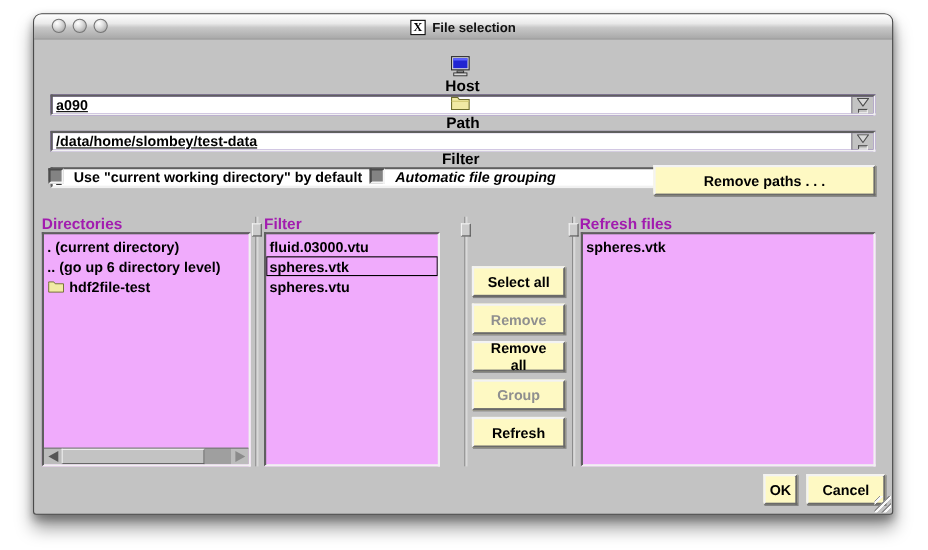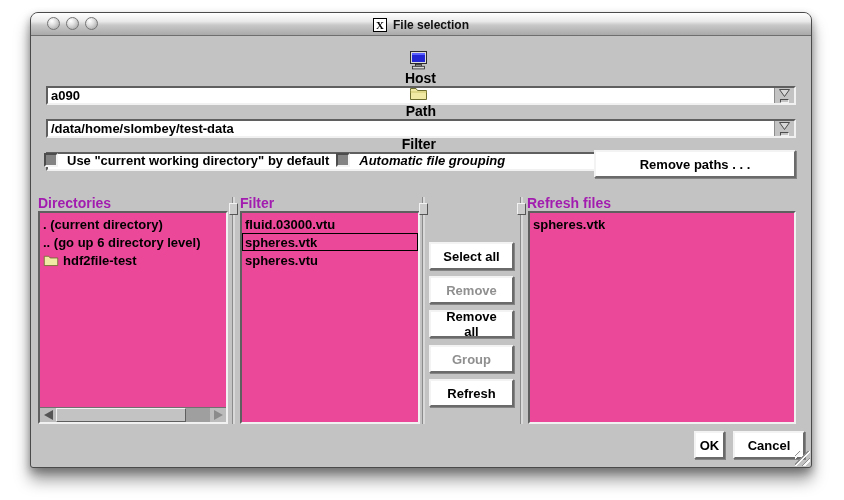--- a/index.html
+++ b/index.html
@@ -41,21 +41,21 @@
     font:bold 11px/13px "Liberation Serif", serif;text-align:center;color:#000;
   }
 
   
   .frow{position:absolute;left:15px;right:15px;height:23px;display:flex;align-items:center;flex-direction:column;}
   .frow.host{top:38px}.frow.path{top:71px}.frow.filter{top:104px}
   .ficon{width:21px;height:19px;margin-right:4px;flex:none;display:flex;align-items:center;}
   .flabel{width:50px;flex:none;text-align:right;padding-right:10px;font-weight:bold;font-size:14px;color:#000;}
   .fwrap{
     flex:1;align-self:stretch;display:flex;background:#4c1d95;
-    border:2px solid;border-color:#5f5f5f #f1f1f1 #f1f1f1 #5f5f5f;
+    border:2px solid;border-color:#5f5f5f #f1f1f1 #f1f1f1 #5f5f5f;text-decoration:underline;
   }
   .finput{
     flex:1;min-width:0;border:0;outline:0;background:#fff;
     font:bold 13px "Liberation Sans",sans-serif;padding:0 3px;color:#000;
   }
   .combo{
     width:20px;flex:none;background:#c3c3c3;border-left:1px solid #8d8d8d;
     display:flex;flex-direction:column;align-items:center;justify-content:center;gap:2px;
   }
   .dash{
@@ -70,44 +70,44 @@
   .mcheck{
     width:14px;height:14px;flex:none;background:#838383;
     border-top:2px solid #4c4c4c;border-left:2px solid #4c4c4c;
     border-bottom:2px solid #f4f4f4;border-right:2px solid #f4f4f4;
   }
   .optlabel{margin:0 7px 0 9px;white-space:nowrap;}
   .optlabel.second{margin-right:17px;font-style:italic;}
 
   
   .mbtn{
-    background:#ffffff;
+    background:#fef9c3;
     border:2px solid;border-color:#f3f3f3 #6a6a6a #6a6a6a #f3f3f3;
     box-shadow:1px 1px 0 rgba(80,80,80,.55);
     font:bold 13px "Liberation Sans",sans-serif;color:#000;
     display:flex;align-items:center;justify-content:center;
     padding:12px;cursor:default;
   }
   .mbtn.disabled{color:#8f8f8f;}
   .remove-paths{position:absolute;left:563px;top:137px;width:202px;height:25px;}
   .actbtn{position:absolute;left:398px;width:85px;height:26px;}
   .ab1{top:194px}.ab2{top:229px}.ab3{top:263px}.ab4{top:297px}.ab5{top:332px}.ab6{top:366px}
   .okbtn{position:absolute;left:663px;top:418px;width:31px;height:24px;}
   .cancelbtn{position:absolute;left:702px;top:418px;width:72px;height:24px;}
 
   
   .seclabel{position:absolute;top:182px;font-weight:bold;font-size:14px;color:#a21caf;}
   .sl-dir{left:7px}.sl-files{left:209px}.sl-sel{left:496px}
   .listbox{
-    position:absolute;top:198px;height:213px;background:#ec4899;overflow:hidden;
+    position:absolute;top:198px;height:213px;background:#f0abfc;overflow:hidden;
     border:2px solid;border-color:#5f5f5f #f1f1f1 #f1f1f1 #5f5f5f;
     padding-top:2px;
   }
   .lb-dir{left:7px;width:190px;}
-  .lb-files{left:209px;width:180px;}
+  .lb-files{left:209px;width:160px;}
   .lb-sel{left:497px;width:268px;}
   .litem{
     height:18px;display:flex;align-items:center;gap:4px;
     font-weight:bold;font-size:13px;color:#000;
     white-space:nowrap;padding:0 3px;overflow:hidden;
   }
   .litem.focused{border:1px solid #000;padding:0 2px;}
   .litem .licon{flex:none;display:flex;align-items:center;}
 
   

